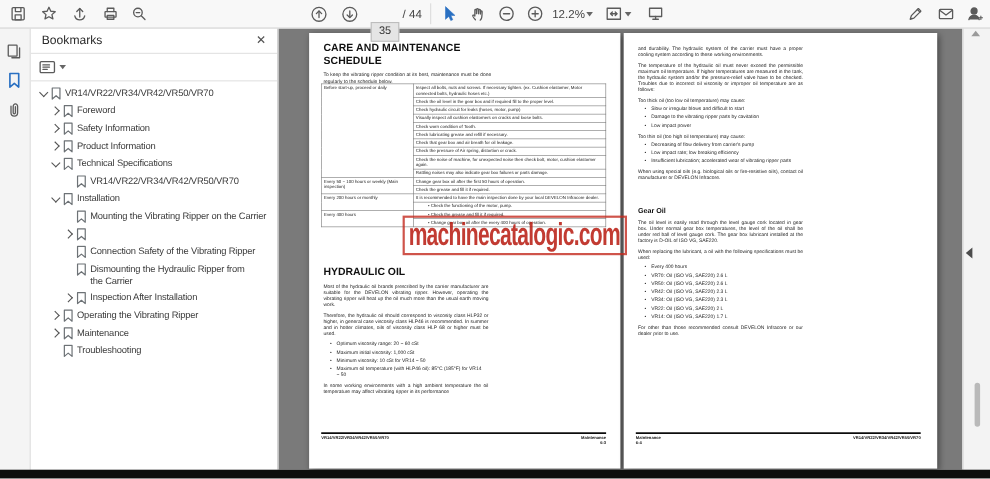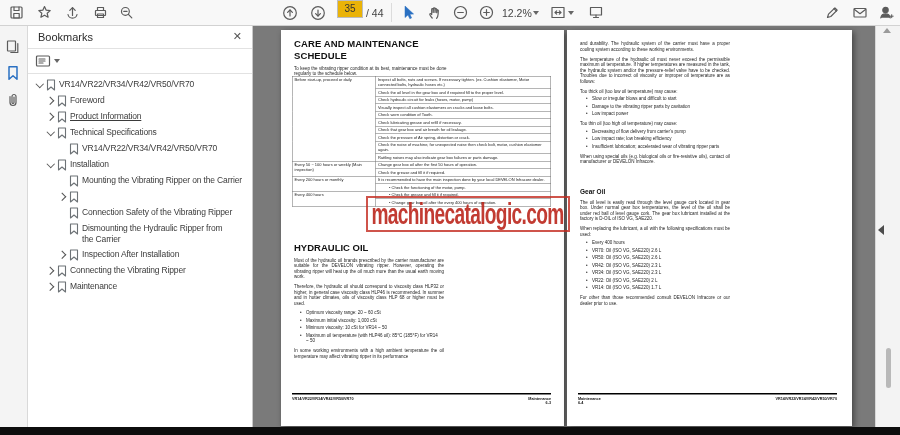--- a/index.html
+++ b/index.html
@@ -7,21 +7,21 @@
     width:900px;height:435px;position:relative;overflow:hidden;
     font-family:"Liberation Sans", sans-serif;background:#fff;
     -webkit-font-smoothing:antialiased;
   }
   
   .toolbar{position:absolute;left:0;top:0;width:900px;height:25px;background:#f8f8f8;border-bottom:1px solid #d2d2d2;z-index:30;}
   .tbtn{position:absolute;top:3px;width:20px;height:19px;display:flex;align-items:center;justify-content:center;cursor:default;}
   .tbtn svg{display:block;}
   .ic{stroke:#5b5b5b;fill:none;stroke-width:1.2;stroke-linecap:round;stroke-linejoin:round;}
   .tb-text{position:absolute;top:0;height:25px;display:flex;align-items:center;font-size:10.5px;color:#444;}
-  .pagebox{position:absolute;top:0;width:24px;height:16px;border:1px solid #bdbdbd;background:#eab308;font-size:10px;color:#333;text-align:center;line-height:16px;}
+  .pagebox{position:absolute;top:20px;width:24px;height:16px;border:1px solid #bdbdbd;background:#e5e5e5;font-size:10px;color:#333;text-align:center;line-height:16px;}
   .caret{width:0;height:0;border-left:3px solid transparent;border-right:3px solid transparent;border-top:4px solid #666;display:inline-block;}
   .tb-sep{position:absolute;top:3px;width:1px;height:19px;background:#dcdcdc;}
   
   .rail{position:absolute;left:0;top:25px;width:27px;height:402px;background:#f4f4f4;border-right:1px solid #d9d9d9;z-index:20;}
   .rail .tbtn{position:absolute;left:3px;}
   
   .panel{position:absolute;left:28px;top:25px;width:224px;height:402px;background:#ffffff;border-right:1px solid #c9c9c9;z-index:20;overflow:hidden;}
   .panel-header{position:absolute;left:0;top:0;width:100%;height:23px;}
   .panel-title{position:absolute;left:10px;top:6px;font-size:11px;color:#2b2b2b;}
   .panel-close{position:absolute;right:10px;top:5px;font-size:11px;color:#555;cursor:default;}
@@ -29,21 +29,21 @@
   .opts{position:absolute;left:7px;top:29px;display:flex;align-items:center;gap:3px;}
   .tree{position:absolute;left:0;top:52px;width:100%;bottom:0;overflow:hidden;}
   .bm-row{display:flex;align-items:flex-start;padding:2px 2px 2px 0;cursor:default;}
   .bm-chev{width:12px;min-width:12px;height:11px;display:flex;align-items:center;justify-content:center;}
   .chev{width:4.5px;height:4.5px;border-right:1.2px solid #555;border-bottom:1.2px solid #555;}
   .chev.col{transform:rotate(-45deg);margin-left:-2px;}
   .chev.exp{transform:rotate(45deg);margin-top:-2px;}
   .bm-ic{width:10px;min-width:10px;height:12px;margin-top:0px;}
   .bm-label{font-size:8.5px;letter-spacing:-0.15px;color:#3b3b3b;margin-left:3px;line-height:11px;white-space:nowrap;}
   .bm-label.wrap{white-space:normal;max-width:146px;}
-  .bm-row.sel .bm-label{text-decoration:underline;text-align:right;}
+  .bm-row.sel .bm-label{text-align:right;}
   .lvl0{padding-left:6px;} .lvl1{padding-left:17px;} .lvl2{padding-left:29px;}
   
   .docarea{position:absolute;left:253px;top:25px;width:622px;height:402px;background:#7a7a7a;z-index:10;overflow:hidden;}
   .page{position:absolute;top:5px;height:396px;background:#fff;box-shadow:2px 2px 6px rgba(0,0,0,.45);}
   .page-inner{transform:scale(0.5);transform-origin:0 0;position:absolute;left:0;top:0;}
   #pageL{left:28px;width:283px;} #pageL .page-inner{width:566px;height:792px;}
   #pageR{left:314px;width:285px;} #pageR .page-inner{width:570px;height:792px;}
   .pcontent{position:absolute;left:26px;top:16px;width:300px;color:#1c1c1c;}
   .h1{font-size:19px;font-weight:bold;line-height:23px;letter-spacing:.2px;color:#111;}
   .h2{font-size:19px;font-weight:bold;color:#111;margin-top:22px;}
@@ -267,20 +267,29 @@
       </div>
       <div class="bm-row lvl1">
         <span class="bm-chev">
           <span class="chev col"></span>
         </span>
         <svg class="bm-ic" viewBox="0 0 10 12">
           <path d="M1.5 1h7v10L5 8 1.5 11z" fill="none" stroke="#6d7276" stroke-width="1.1" stroke-linejoin="round"></path>
         </svg>
         <span class="bm-label">Foreword</span>
       </div>
+      <div class="bm-row lvl1">
+        <span class="bm-chev">
+          <span class="chev col"></span>
+        </span>
+        <svg class="bm-ic" viewBox="0 0 10 12">
+          <path d="M1.5 1h7v10L5 8 1.5 11z" fill="none" stroke="#6d7276" stroke-width="1.1" stroke-linejoin="round"></path>
+        </svg>
+        <span class="bm-label">Safety Information</span>
+      </div>
       <div class="bm-row lvl1 sel">
         <span class="bm-chev">
           <span class="chev col"></span>
         </span>
         <svg class="bm-ic" viewBox="0 0 10 12">
           <path d="M1.5 1h7v10L5 8 1.5 11z" fill="none" stroke="#6d7276" stroke-width="1.1" stroke-linejoin="round"></path>
         </svg>
         <span class="bm-label">Product Information</span>
       </div>
       <div class="bm-row lvl1">
@@ -346,30 +355,37 @@
         </svg>
         <span class="bm-label">Inspection After Installation</span>
       </div>
       <div class="bm-row lvl1">
         <span class="bm-chev">
           <span class="chev col"></span>
         </span>
         <svg class="bm-ic" viewBox="0 0 10 12">
           <path d="M1.5 1h7v10L5 8 1.5 11z" fill="none" stroke="#6d7276" stroke-width="1.1" stroke-linejoin="round"></path>
         </svg>
-        <span class="bm-label">Connecting the Vibrating Ripper</span>
+        <span class="bm-label">Operating the Vibrating Ripper</span>
       </div>
       <div class="bm-row lvl1">
         <span class="bm-chev">
           <span class="chev col"></span>
         </span>
         <svg class="bm-ic" viewBox="0 0 10 12">
           <path d="M1.5 1h7v10L5 8 1.5 11z" fill="none" stroke="#6d7276" stroke-width="1.1" stroke-linejoin="round"></path>
         </svg>
         <span class="bm-label">Maintenance</span>
+      </div>
+      <div class="bm-row lvl1">
+        <span class="bm-chev"></span>
+        <svg class="bm-ic" viewBox="0 0 10 12">
+          <path d="M1.5 1h7v10L5 8 1.5 11z" fill="none" stroke="#6d7276" stroke-width="1.1" stroke-linejoin="round"></path>
+        </svg>
+        <span class="bm-label">Troubleshooting</span>
       </div>
     </div>
 </div>
 
 <div class="docarea">
 
   <div class="page" id="pageL">
     <div class="page-inner">
       <div class="pcontent">
         <div class="h1">CARE AND MAINTENANCE SCHEDULE</div>

